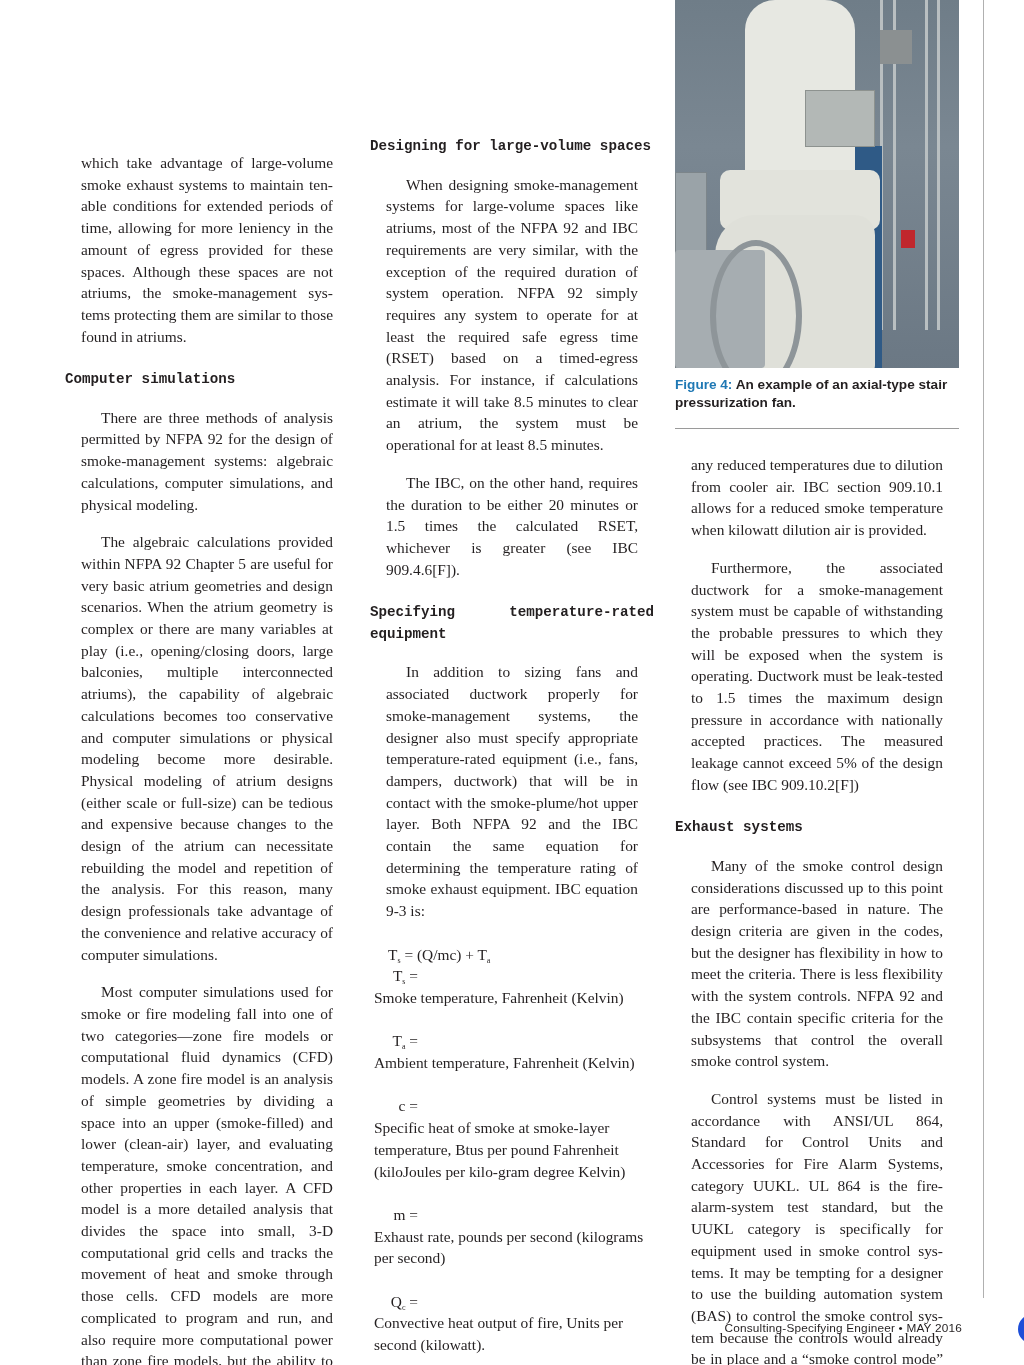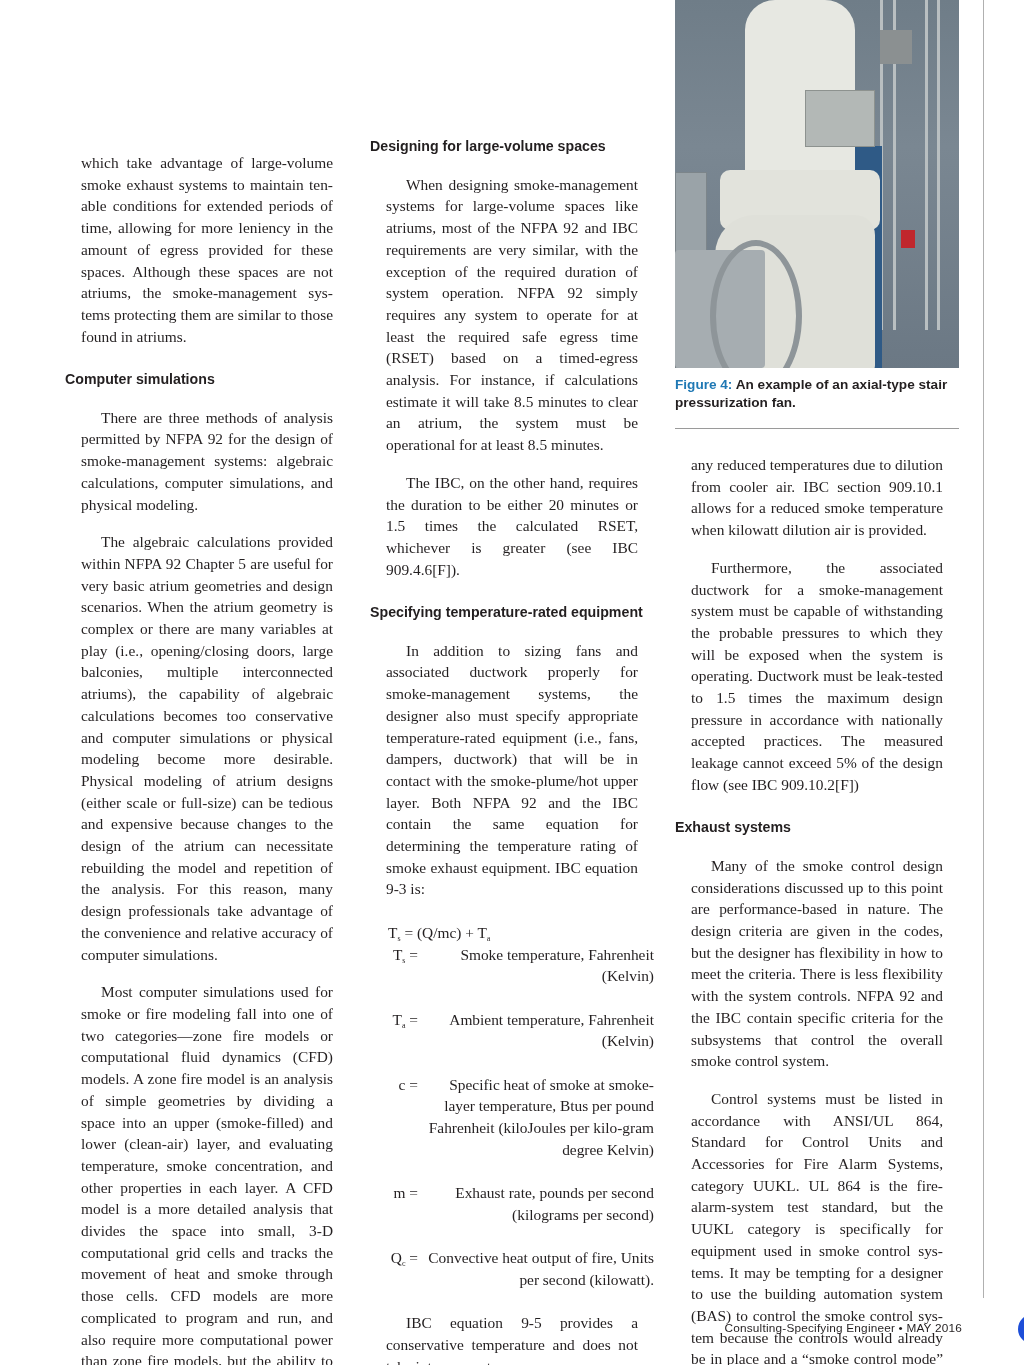--- a/index.html
+++ b/index.html
@@ -12,31 +12,31 @@
     position: absolute; top: 136px; width: 284px;
     font-size: 15.4px; line-height: 21.7px;
     text-align: justify; hyphens: manual;
   }
   #col1 { left: 65px; }
   #col2 { left: 370px; }
   #col3 { left: 675px; top: 438px; }
   .col p { margin: 16px; text-indent: 0; }
   .col p.ind { text-indent: 20px; }
   .col h3 {
-    font-family: Liberation Sans, sans-serif;
+    font-family: Liberation Mono, monospace;
     font-weight: bold; font-size: 14.2px; line-height: 21.7px;
     margin: 21.7px 0 0 0; color: #231f20;
   }
   .col h3.first { margin-top: 0; }
   .eq { margin: 21.7px 0 0 0; padding-left: 18px; }
   .where { margin-top: 21.7px; font-style: italic; }
-  .var { display: flex; margin-top: 0; }
+  .var { display: flex; margin-top: 0; flex-direction: column; }
   .var + .var { margin-top: 21.7px; }
   .var .sym { width: 48px; text-align: right; flex: none; white-space: nowrap; }
-  .var .def { padding-left: 4px; text-align: right; }
+  .var .def { padding-left: 4px; text-align: left; }
   sub { font-size: 8px; vertical-align: -3px; line-height: 0; }
   .figure {
     position: absolute; left: 675px; top: 0; width: 284px; height: 368px;
     background: linear-gradient(180deg, #6f7d88 0%, #7a8792 40%, #6b7884 100%);
     overflow: hidden;
   }
   .figure .panel { position: absolute; left: 0; top: 172px; width: 30px; height: 196px; background:#9aa3a8; border:1px solid #7c858a; }
   .figure .door { position: absolute; left: 155px; top: 146px; width: 52px; height: 222px; background:#2f5a86; }
   .figure .duct-top { position: absolute; left: 70px; top: 0; width: 110px; height: 180px; background:#e7e8e2; border-radius: 30px 30px 6px 6px; }
   .figure .duct-mid { position: absolute; left: 45px; top: 170px; width: 160px; height: 60px; background:#e2e3dc; border-radius: 10px; }

